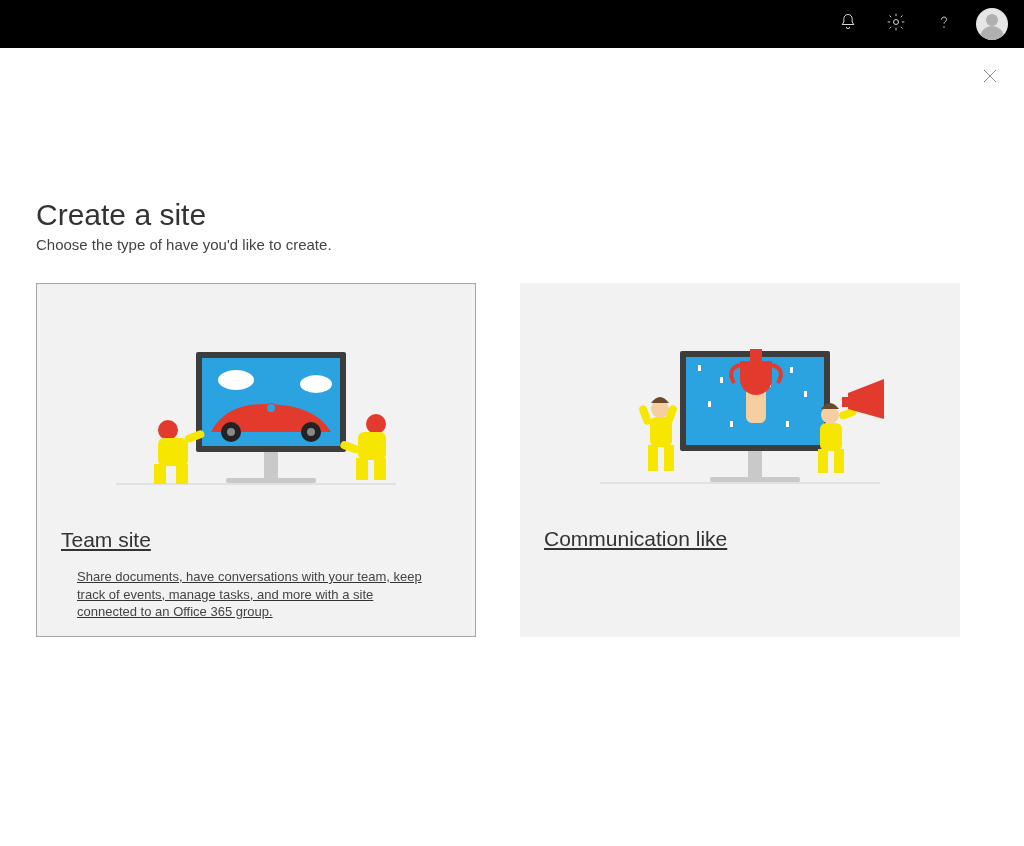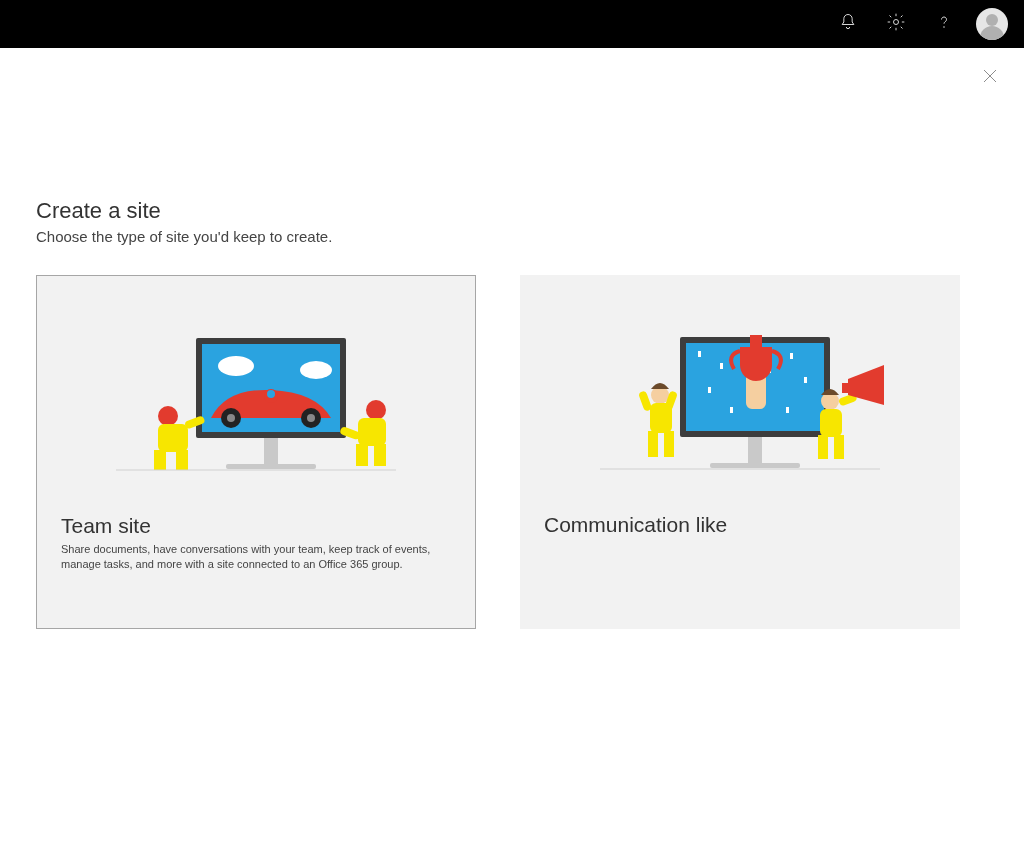--- a/index.html
+++ b/index.html
@@ -75,66 +75,67 @@
     cursor:pointer;
     color:#666;
   }
   .close-btn svg{ width:18px; height:18px; stroke:#666; stroke-width:1; }
 
   
   .main {
     padding: 150px 36px 0 36px;
   }
   .page-title {
-    font-size: 22px;
+    font-size: 30px;
     font-weight: 300;
     color: #333;
     margin:0 0 4px 0;
   }
   .page-subtitle {
     font-size: 15px;
     color: #444;
     margin: 0 0 30px 0;
   }
 
   .cards {
     display:flex;
     gap: 44px;
   }
 
   .card {
     width: 440px;
     height: 354px;
     background: #f2f2f2;
-    padding: 22px 24px 24px 24px;
+    padding: 28px 24px 24px 24px;
     cursor:pointer;
     position:relative;
+    text-decoration:underline;
   }
   .card.selected { border:1px solid #a6a6a6; }
 
   .illus-wrap{
     height: 200px;
     display:flex;
     align-items:flex-end;
     justify-content:center;
     position:relative;
   }
   .illus-wrap svg{ display:block; }
 
   .card-title{
     font-size: 21px;
     font-weight: 400;
     color:#333;
     margin: 16px 0 4px 0;
   }
   .card-desc{
-    font-size: 11px;
+    font-size: 13px;
     line-height: 1.35;
     color:#444;
-    margin:0;
+    margin:16px;
   }
 </style>
 </head>
 <body>
 
 <div class="suite-bar">
   <div class="suite-icon-btn">
     <span>
       <svg viewBox="0 0 24 24">
           <path d="M12 3a5 5 0 0 0-5 5v4l-2 3h14l-2-3V8a5 5 0 0 0-5-5z"></path>
@@ -165,21 +166,21 @@
   <span>
     <svg viewBox="0 0 24 24">
         <line x1="4" y1="4" x2="20" y2="20"></line>
         <line x1="20" y1="4" x2="4" y2="20"></line>
       </svg>
   </span>
 </div>
 
 <div class="main">
   <h1 class="page-title">Create a site</h1>
-  <p class="page-subtitle">Choose the type of site you'd keep to create.</p>
+  <p class="page-subtitle">Choose the type of have you'd like to create.</p>
 
   <div class="cards">
 
     <div class="card selected">
       <div class="illus-wrap">
         <svg width="300" height="180" viewBox="0 0 300 180">
 
           <rect x="90" y="20" width="150" height="100" rx="2" fill="#3d3d3d"></rect>
           <rect x="96" y="26" width="138" height="88" fill="#2aa3e0"></rect>
           <rect x="158" y="120" width="14" height="26" fill="#c9c9c9"></rect>

